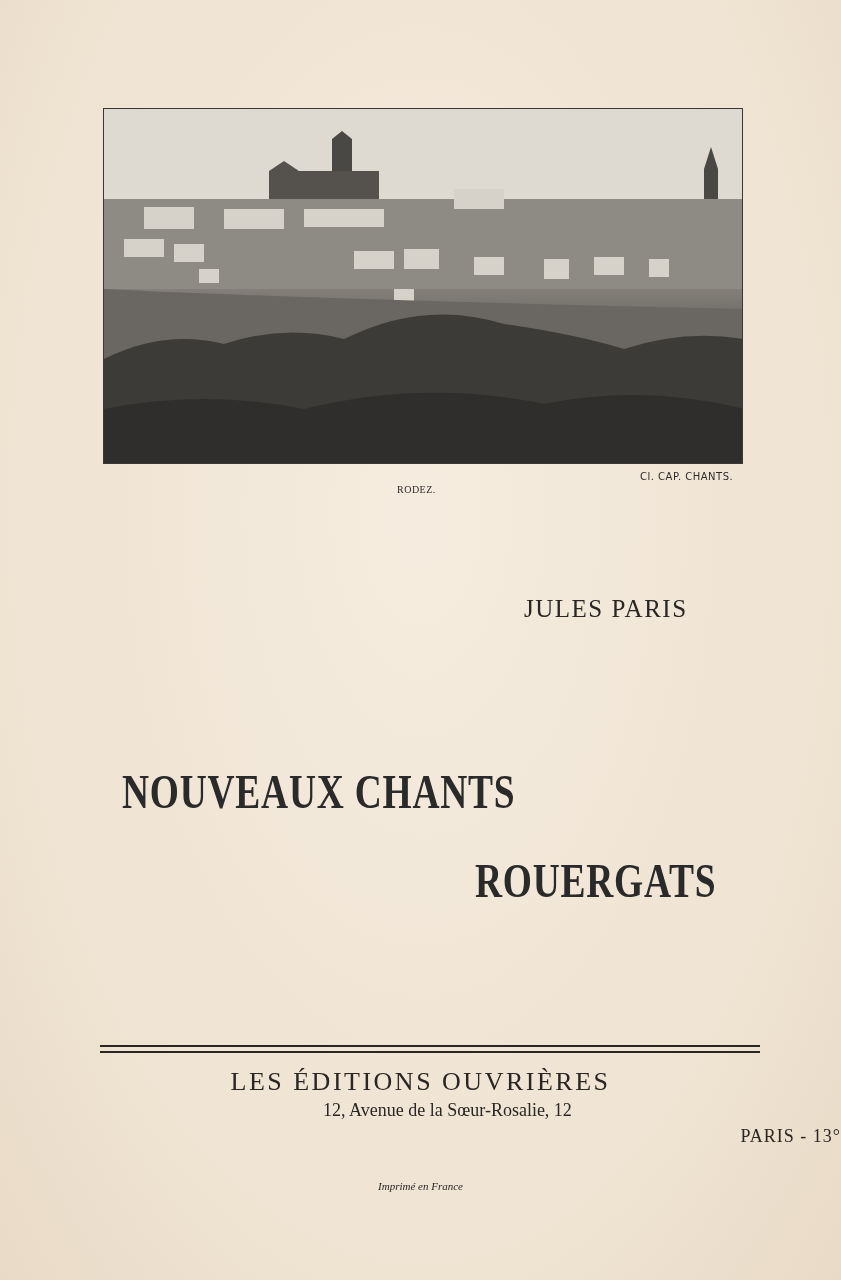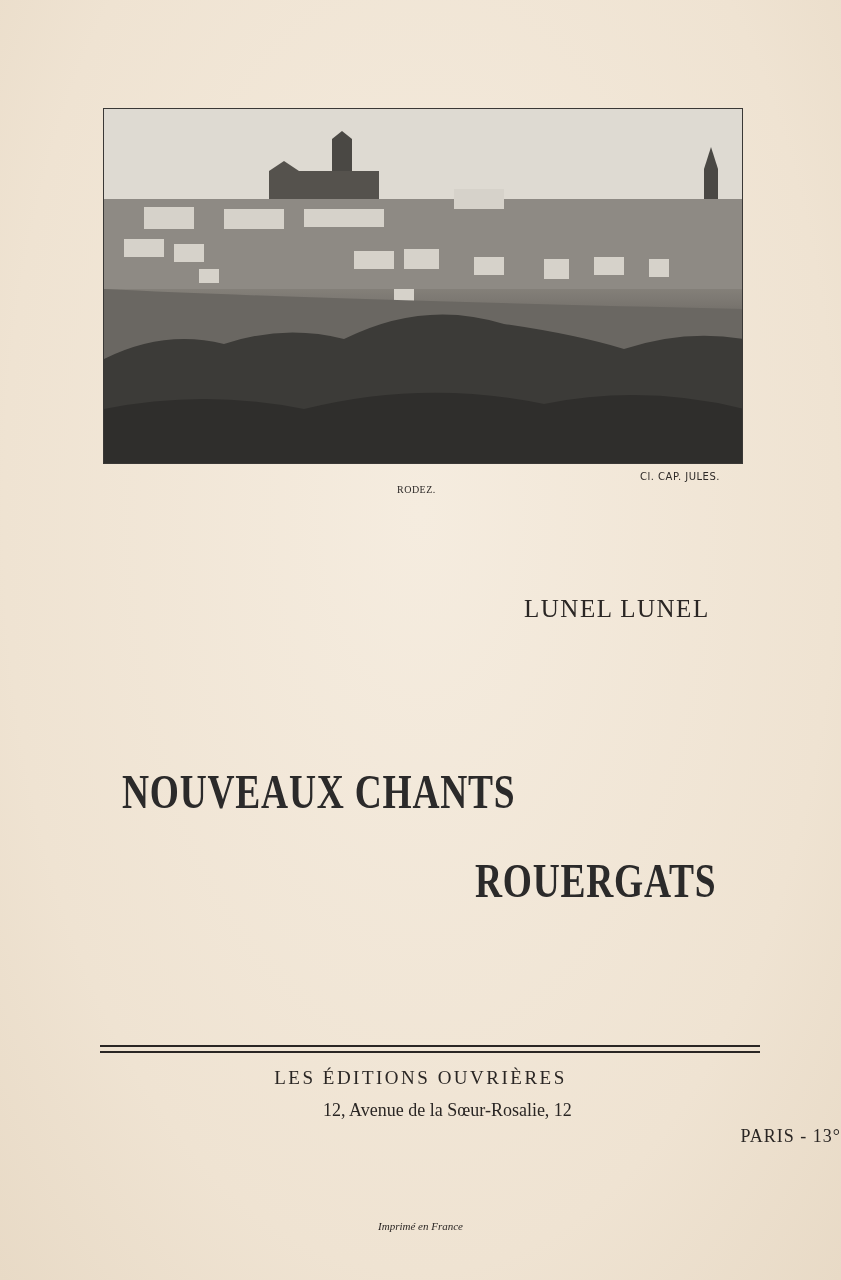--- a/index.html
+++ b/index.html
@@ -19,24 +19,24 @@
   .cap-left { left:397px; top:484px;font-family:Liberation Serif, serif; }
   .cap-right { left:640px; top:471px; }
   .author { position:absolute; left:524px; top:595px; font-family:"Liberation Serif", serif; font-size:25px; letter-spacing:1.5px; color:#2a2624; }
   .title { position:absolute; font-family:"Liberation Serif", serif; font-weight:bold; font-size:48px; color:#2b2a2a; transform:scaleX(0.78); transform-origin:left top; letter-spacing:1px; white-space:nowrap; }
   .t1 { left:122px; top:764px; }
   .t2 { left:475px; top:853px; }
   .rule { position:absolute; left:100px; width:660px; background:#2a2624; }
   .r1 { top:1045px; height:2px; }
   .r2 { top:1051px; height:2px; }
   .pub { position:absolute; left:0; width:841px; text-align:center; font-family:"Liberation Serif", serif; color:#2a2624; }
-  .p1 { top:1067px; font-size:19px; letter-spacing:2.5px; }
+  .p1 { top:1067px; font-size:26px; letter-spacing:2.5px; }
   .p2 { top:1100px; font-size:18px;padding-left:27px; }
   .p3 { top:1126px; font-size:18px; letter-spacing:1px;text-align:right; }
-  .p4 { top:1220px; font-size:11px; font-style:italic; }
+  .p4 { top:1180px; font-size:11px; font-style:italic; }
 </style>
 </head>
 <body>
 
 <div class="photo">
   <svg width="640" height="356" viewBox="0 0 640 356">
 
     <rect x="0" y="0" width="640" height="110" fill="#dedad2"></rect>
 
     <rect x="228" y="30" width="20" height="50" fill="#4a4844"></rect>
@@ -66,23 +66,23 @@
     </g>
 
     <path d="M0,180 Q200,190 640,200 L640,356 L0,356 Z" fill="#6a6762"></path>
 
     <path d="M0,250 Q60,220 120,235 Q180,215 240,230 Q320,190 400,215 Q470,225 520,240 Q580,220 640,230 L640,356 L0,356 Z" fill="#3c3b38"></path>
     <path d="M0,300 Q100,280 200,300 Q320,270 440,295 Q540,275 640,300 L640,356 L0,356 Z" fill="#2f2e2c"></path>
   </svg>
 </div>
 
 <div class="caption cap-left">RODEZ.</div>
-<div class="caption cap-right">Cl. CAP. JULES.</div>
+<div class="caption cap-right">Cl. CAP. CHANTS.</div>
 
-<div class="author">LUNEL LUNEL</div>
+<div class="author">JULES PARIS</div>
 
 <div class="title t1">NOUVEAUX CHANTS</div>
 <div class="title t2">ROUERGATS</div>
 
 <div class="rule r1"></div>
 <div class="rule r2"></div>
 
 <div class="pub p1">LES ÉDITIONS OUVRIÈRES</div>
 <div class="pub p2">12, Avenue de la Sœur-Rosalie, 12</div>
 <div class="pub p3">PARIS - 13°</div>

